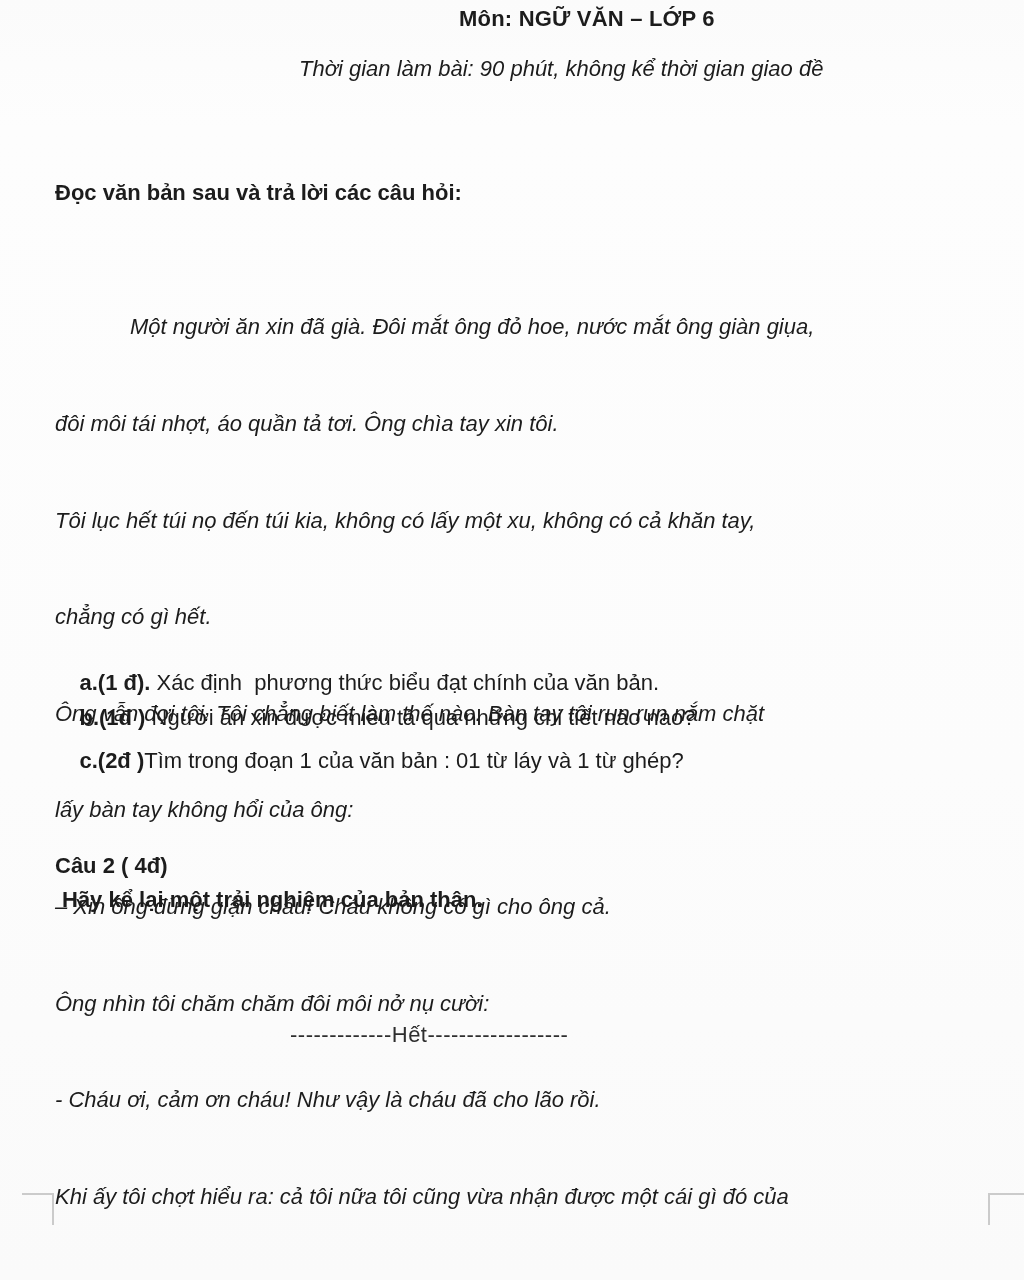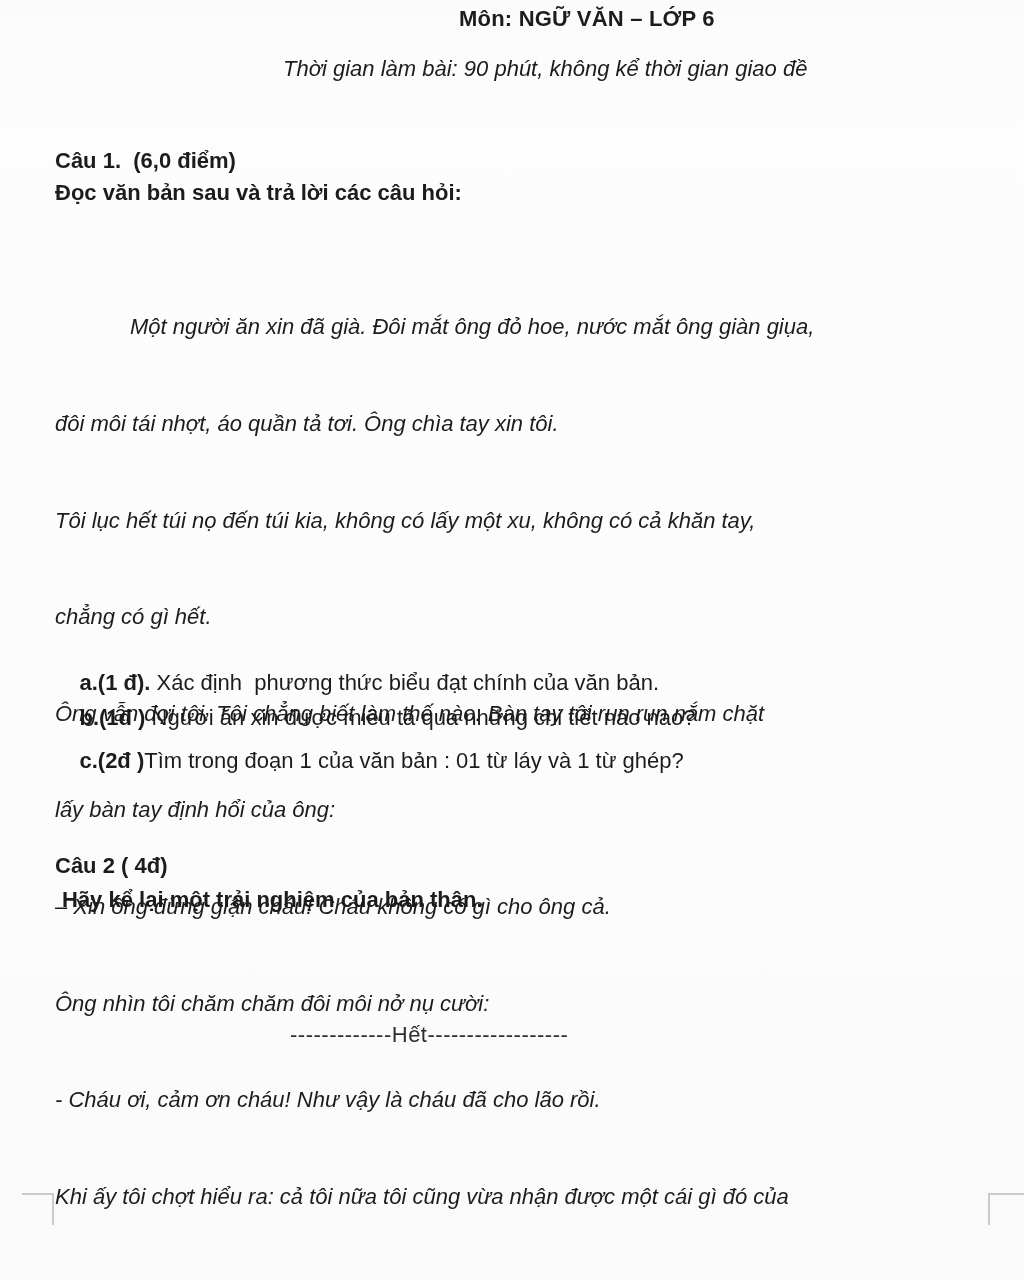--- a/index.html
+++ b/index.html
@@ -15,21 +15,21 @@
     width: 1024px;
     height: 1280px;
     background: linear-gradient(180deg, #fbfbfb 0%, #fdfdfd 10%, #fcfcfc 60%, #fafafa 100%);
     font-family: "Liberation Sans", sans-serif;
     color: #1c1c1c;
     font-size: 22px;
   }
   .abs { position: absolute; white-space: pre-wrap; }
 
   .title      { left: 459px; top: 6px;   font-weight: 700; letter-spacing: 0.2px; }
-  .subtitle   { left: 283px; top: 56px;  font-style: italic; }
+  .subtitle   { left: 299px; top: 56px;  font-style: italic; }
   .c1head     { left: 55px;  top: 148px; font-weight: 700; }
   .c1inst     { left: 55px;  top: 180px; font-weight: 700; }
 
   .passage {
     left: 55px; top: 247px; width: 940px;
     font-style: italic;
     line-height: 32.2px;
   }
   .pline { white-space: pre-wrap; }
   .pline.indent { text-indent: 75px; }
@@ -63,30 +63,29 @@
   }
 </style>
 </head>
 <body>
 
 <div class="page">
 
   <div class="abs title">Môn: NGỮ VĂN – LỚP 6</div>
   <div class="abs subtitle">Thời gian làm bài: 90 phút, không kể thời gian giao đề</div>
 
-  <div class="abs c1head">Câu 1.  (6,0 điểm)</div>
   <div class="abs c1inst">Đọc văn bản sau và trả lời các câu hỏi:</div>
 
   <div class="abs passage">
     <div class="pline indent">Một người ăn xin đã già. Đôi mắt ông đỏ hoe, nước mắt ông giàn giụa,</div>
     <div class="pline">đôi môi tái nhợt, áo quần tả tơi. Ông chìa tay xin tôi.</div>
     <div class="pline">Tôi lục hết túi nọ đến túi kia, không có lấy một xu, không có cả khăn tay,</div>
     <div class="pline">chẳng có gì hết.</div>
     <div class="pline">Ông vẫn đợi tôi. Tôi chẳng biết làm thế nào. Bàn tay tôi run run nắm chặt</div>
-    <div class="pline">lấy bàn tay định hổi của ông:</div>
+    <div class="pline">lấy bàn tay không hổi của ông:</div>
     <div class="pline">– Xin ông đừng giận cháu! Cháu không có gì cho ông cả.</div>
     <div class="pline">Ông nhìn tôi chăm chăm đôi môi nở nụ cười:</div>
     <div class="pline">- Cháu ơi, cảm ơn cháu! Như vậy là cháu đã cho lão rồi.</div>
     <div class="pline">Khi ấy tôi chợt hiểu ra: cả tôi nữa tôi cũng vừa nhận được một cái gì đó của</div>
     <div class="pline">ông.</div>
     
   </div>
 
   <div class="abs question qa">
     <span class="qlabel">a.(1 đ).</span><span class="qtext"> Xác định  phương thức biểu đạt chính của văn bản.</span>

